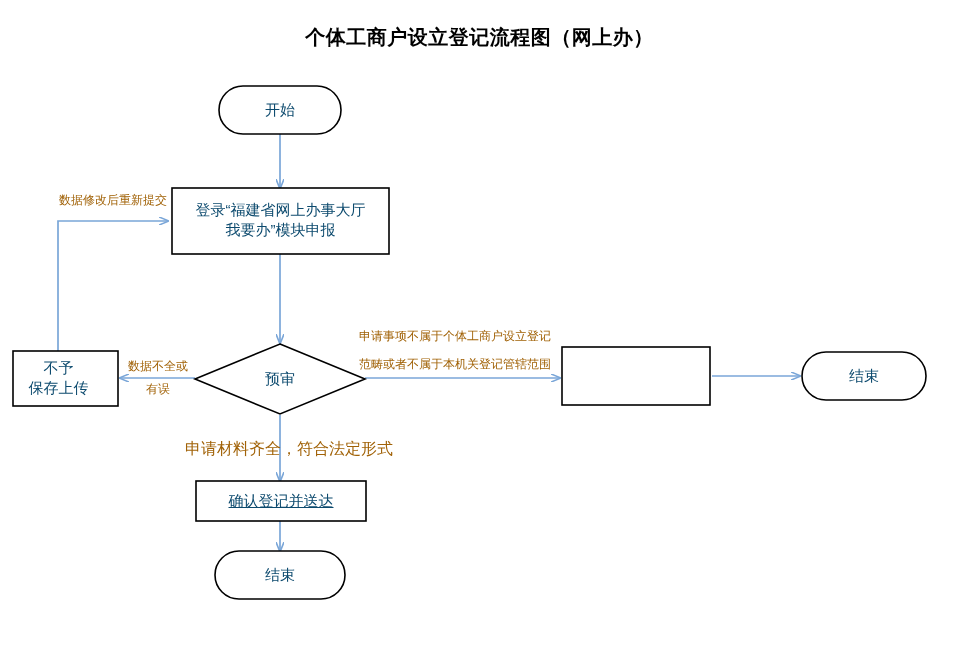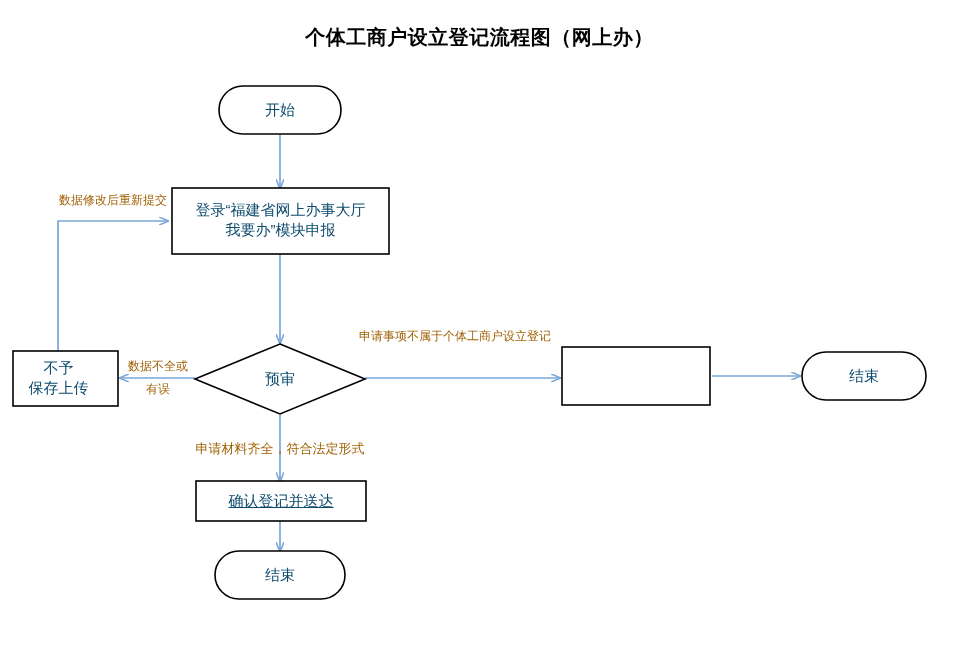--- a/index.html
+++ b/index.html
@@ -52,21 +52,21 @@
     position: absolute;
     color: #a16207;
     font-size: 12px;
     line-height: 16px;
     font-family: "Liberation Sans", "DejaVu Sans", sans-serif;
     white-space: pre;
     text-align: center;
     pointer-events: none;
   }
   .edge-label.small {
-    font-size: 13px;
+    font-size: 16px;
     line-height: 14px;
   }
   .node-shape {
     fill: #ffffff;
     stroke: #000000;
     stroke-width: 1.6;
   }
   .conn {
     stroke: #7aa6d8;
     stroke-width: 1.7;
@@ -147,16 +147,17 @@
   <div class="node-label" style="left:215px; top:565px; width:130px;">结束</div>
 
   <div class="edge-label" style="left:48px; top:192px; width:130px;">数据修改后重新提交</div>
 
   <div class="edge-label" style="left:122px; top:358px; width:72px;">数据不全或</div>
 
   <div class="edge-label" style="left:122px; top:381px; width:72px;">有误</div>
 
   <div class="edge-label" style="left:345px; top:328px; width:220px;">申请事项不属于个体工商户设立登记</div>
 
+  <div class="edge-label" style="left:345px; top:356px; width:220px;">范畴或者不属于本机关登记管辖范围</div>
 
   <div class="edge-label small" style="left:185px; top:442px; width:190px;">申请材料齐全，符合法定形式</div>
 
 </div>
 
 </body></html>

